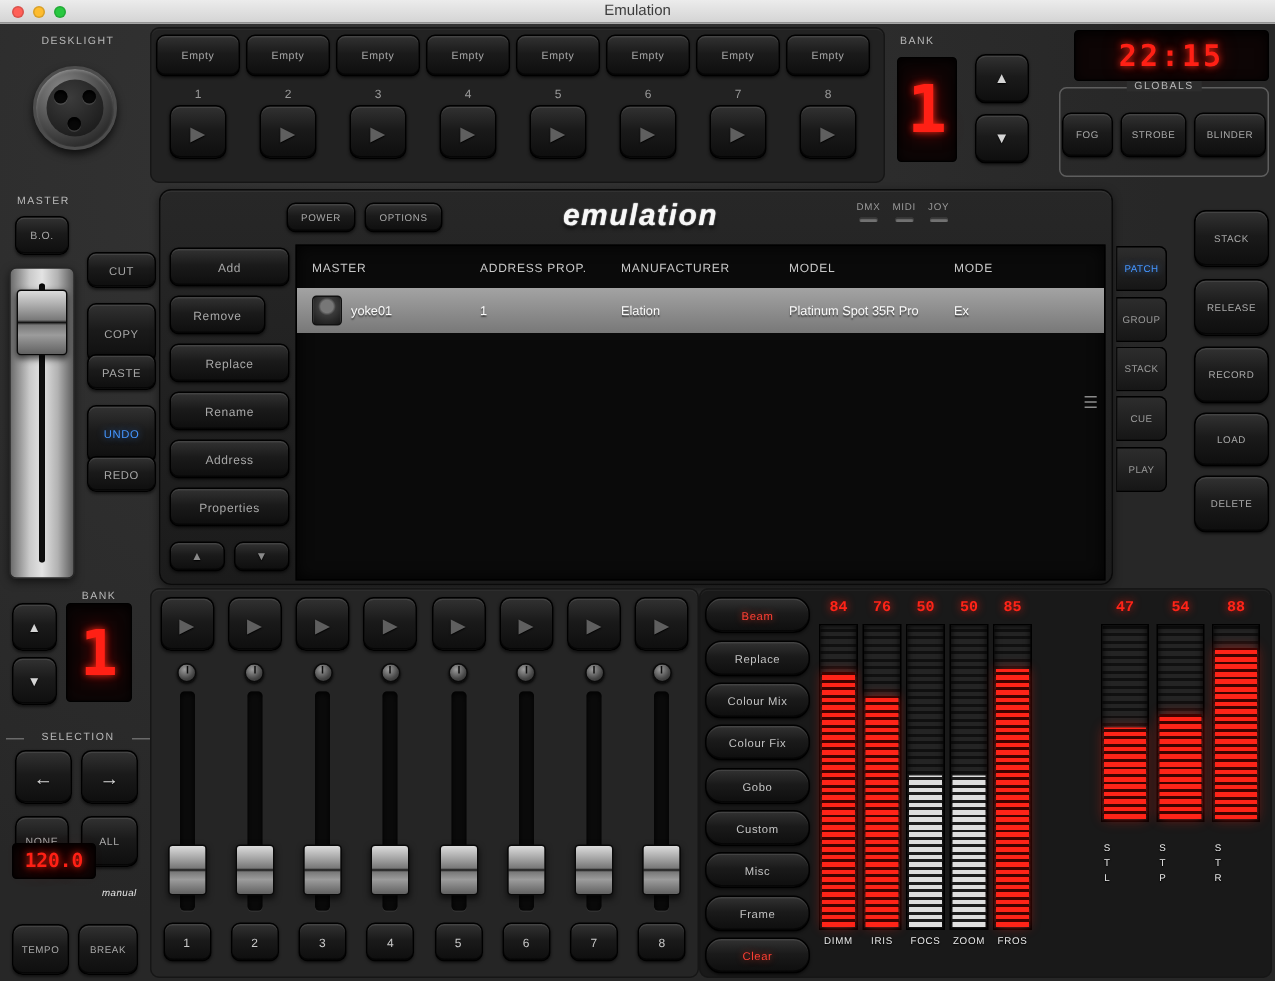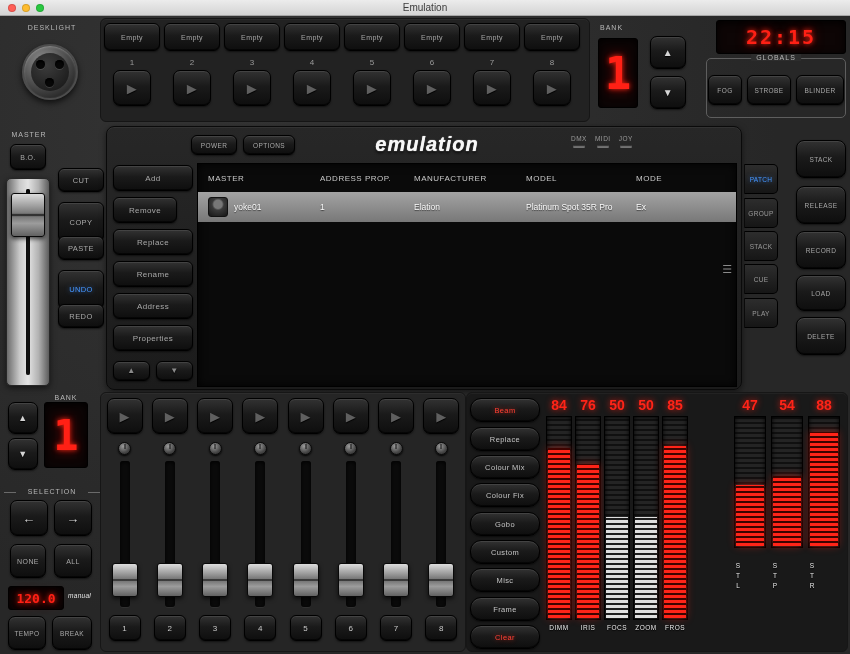--- a/index.html
+++ b/index.html
@@ -62,21 +62,21 @@
   .strip .numbtn{width:32px;height:26px;margin-top:8px;font-size:8px;color:#c9c9c9}
 
   
   .grp{position:absolute;left:470px;width:70px;height:24px;border-radius:11px;font-size:7.5px;color:#c4c4c4}
   .grp.hl{color:#ff4034;text-shadow:0 0 5px rgba(255,45,30,.7)}
 
   
   .meter{position:absolute;background:repeating-linear-gradient(to top,#242424 0 3px,#101010 3px 5px);border:1px solid #000;box-shadow:inset 0 0 4px #000}
   .meter-fill{position:absolute;left:1px;right:1px;bottom:1px;background:repeating-linear-gradient(to top,#ff2418 0 3px,#3f0300 3px 5px);box-shadow:0 0 8px rgba(255,30,18,.45)}
   .meter-fill.white{background:repeating-linear-gradient(to top,#dedede 0 3px,#1d1d1d 3px 5px);box-shadow:none}
-  .mval{position:absolute;height:14px;display:flex;align-items:center;justify-content:center;color:#ff2418;font-family:Liberation Sans, sans-serif;font-size:14px;font-weight:bold;text-shadow:0 0 6px rgba(255,30,20,.85)}
+  .mval{position:absolute;height:14px;display:flex;align-items:center;justify-content:center;color:#ff2418;font-family:Liberation Mono, monospace;font-size:10px;font-weight:bold;text-shadow:0 0 6px rgba(255,30,20,.85)}
   .mlabel{position:absolute;color:#e8e8e8;font-size:6.5px;letter-spacing:.5px;text-align:center;text-shadow:0 1px 1px #000}
   .mlabel.stack{writing-mode:vertical-lr;text-orientation:upright;letter-spacing:3px;line-height:1;display:flex;justify-content:center}
 
   
   .master-panel{position:absolute;left:6px;top:178px;width:44px;height:208px;border-radius:5px;background:linear-gradient(90deg,#6b6b6b,#c9c9c9 30%,#e3e3e3 50%,#b2b2b2 75%,#5c5c5c);border:1px solid #272727;box-shadow:0 2px 6px rgba(0,0,0,.55)}
   .master-slot{position:absolute;left:50%;top:10px;bottom:10px;width:4px;transform:translateX(-50%);background:#131313;border-radius:2px;box-shadow:inset 0 1px 3px #000}
   .master-cap{position:absolute;left:50%;transform:translateX(-50%);top:14px;width:34px;height:44px}
 
   .globals-box{position:absolute;left:706px;top:58px;width:140px;height:60px;border:1px solid #5e5e5e;border-radius:5px}
   .globals-label{position:absolute;left:50%;top:-5px;transform:translateX(-50%);background:#2d2d2d;padding:0 5px;font-size:7px;color:#b8b8b8;letter-spacing:1px}
@@ -290,21 +290,21 @@
   <div class="btn" style="position:absolute;left:10px;top:500px;width:38px;height:36px;border-radius:7px">
       <span class="arrowglyph" style="font-size:13px">←</span>
     </div>
   <div class="btn" style="position:absolute;left:54px;top:500px;width:38px;height:36px;border-radius:7px">
       <span class="arrowglyph" style="font-size:13px">→</span>
     </div>
 
   <div class="btn" style="position:absolute;left:10px;top:544px;width:36px;height:34px;border-radius:7px">NONE</div>
   <div class="btn" style="position:absolute;left:54px;top:544px;width:38px;height:34px;border-radius:7px">ALL</div>
 
-  <div class="seg" style="left:8px;top:586px;width:56px;height:24px;font-size:13px">120.0</div>
+  <div class="seg" style="left:8px;top:562px;width:56px;height:24px;font-size:13px">120.0</div>
   <div class="manual" style="left:68px;top:592px">manual</div>
 
   <div class="btn" style="position:absolute;left:8px;top:616px;width:38px;height:34px;border-radius:7px;font-size:6.5px">TEMPO</div>
   <div class="btn" style="position:absolute;left:52px;top:616px;width:40px;height:34px;border-radius:7px;font-size:6.5px">BREAK</div>
 
   <div class="panelbox" style="left:100px;top:392px;width:366px;height:260px;background:#252525"></div>
   <div class="strips">
 
     <div class="strip">
       <div class="btn play">

